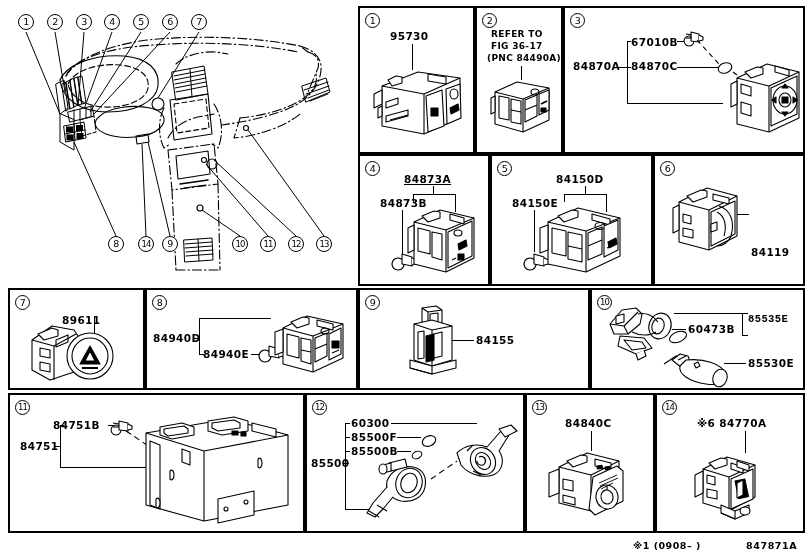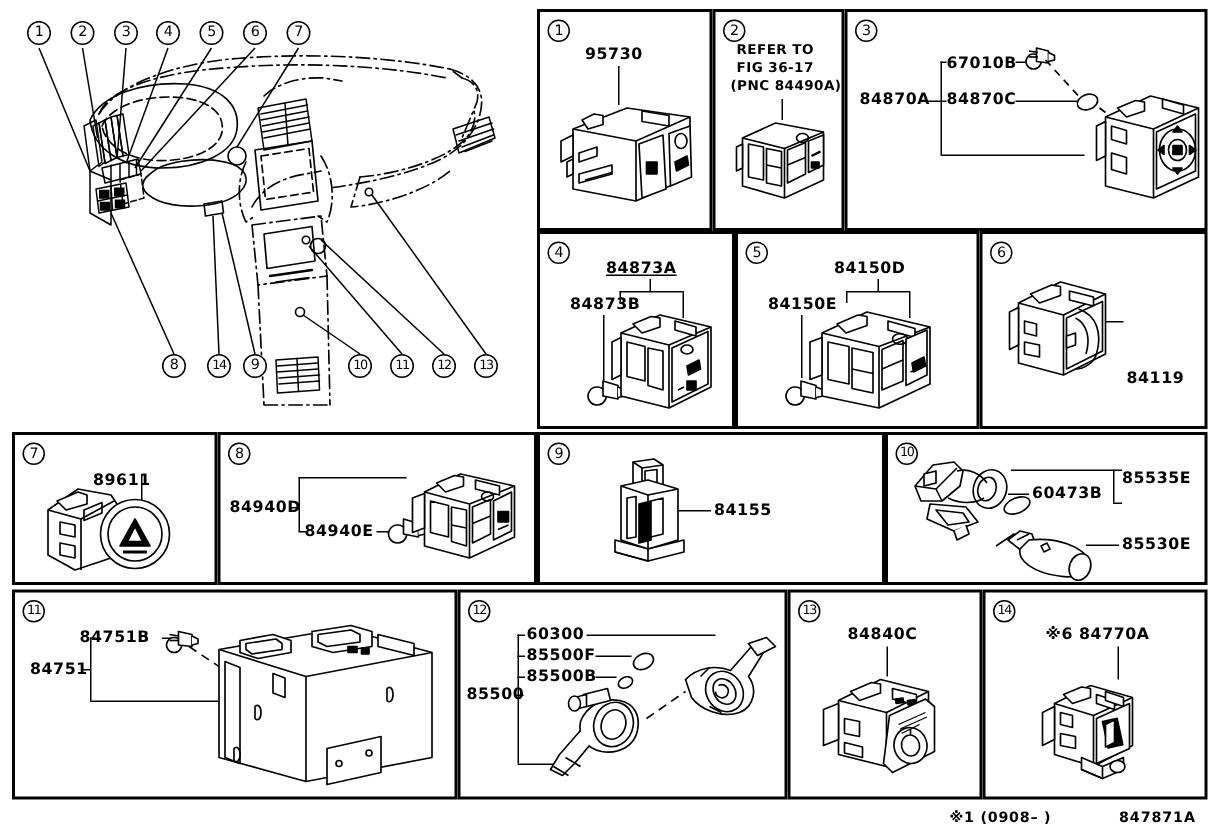--- a/index.html
+++ b/index.html
@@ -549,21 +549,21 @@
         <path d="M14 28 L20 27 L20 54 L14 55 Z" fill="#fff"></path>
 
         <path d="M6 56 L28 62 L52 56 L52 64 L28 70 L6 64 Z" fill="#fff"></path>
         <path d="M6 64 L28 70 L28 62"></path>
       </g>
     </svg>
   </div>
 
   <div class="panel" style="left:590px; top:288px; width:215px; height:102px;">
     <div class="badge two" style="left:5px; top:5px;">10</div>
-    <div class="pn" style="left:156px; top:23px;">85535E</div>
+    <div class="pn" style="left:156px; top:23px;font-family:Liberation Mono, monospace;">85535E</div>
     <div class="pn" style="left:96px; top:33px;">60473B</div>
     <div class="pn" style="left:156px; top:67px;">85530E</div>
 
     <div class="ln v" style="left:150px; top:23px; height:22px;"></div>
     <div class="ln h" style="left:150px; top:23px; width:6px;"></div>
     <div class="ln h" style="left:150px; top:45px; width:6px;"></div>
     <div class="ln h" style="left:82px; top:23px; width:68px;"></div>
     <div class="ln h" style="left:80px; top:39px; width:14px;"></div>
     <div class="ln h" style="left:132px; top:73px; width:22px;"></div>
 

